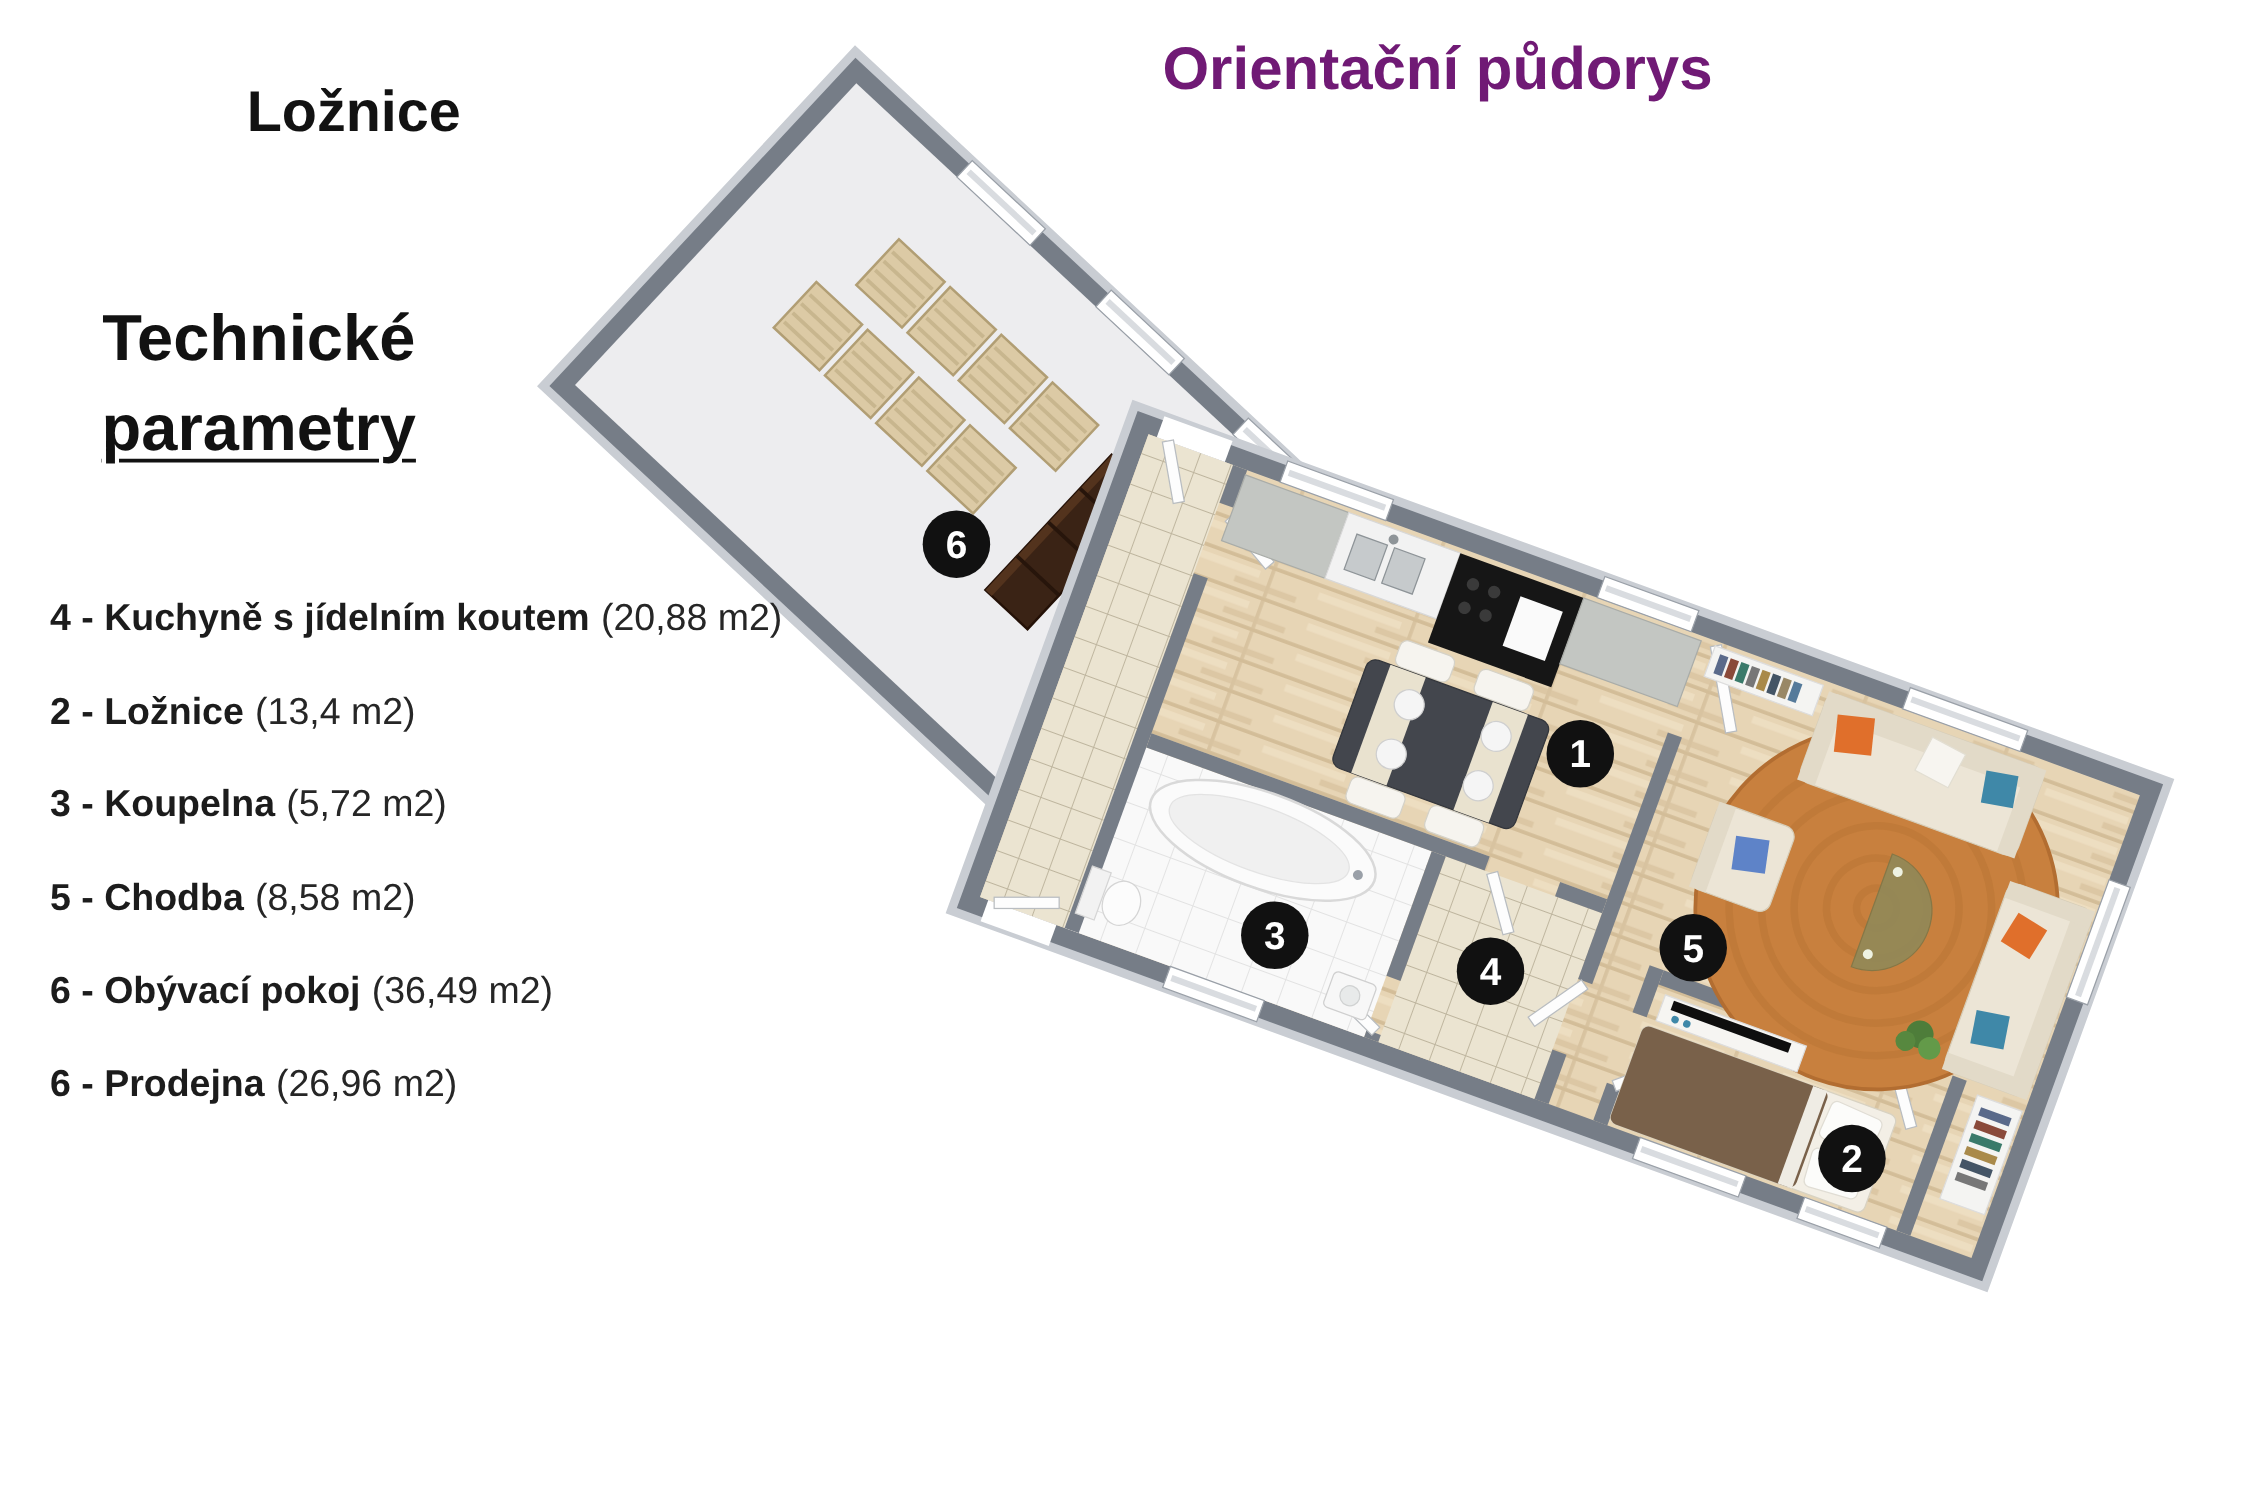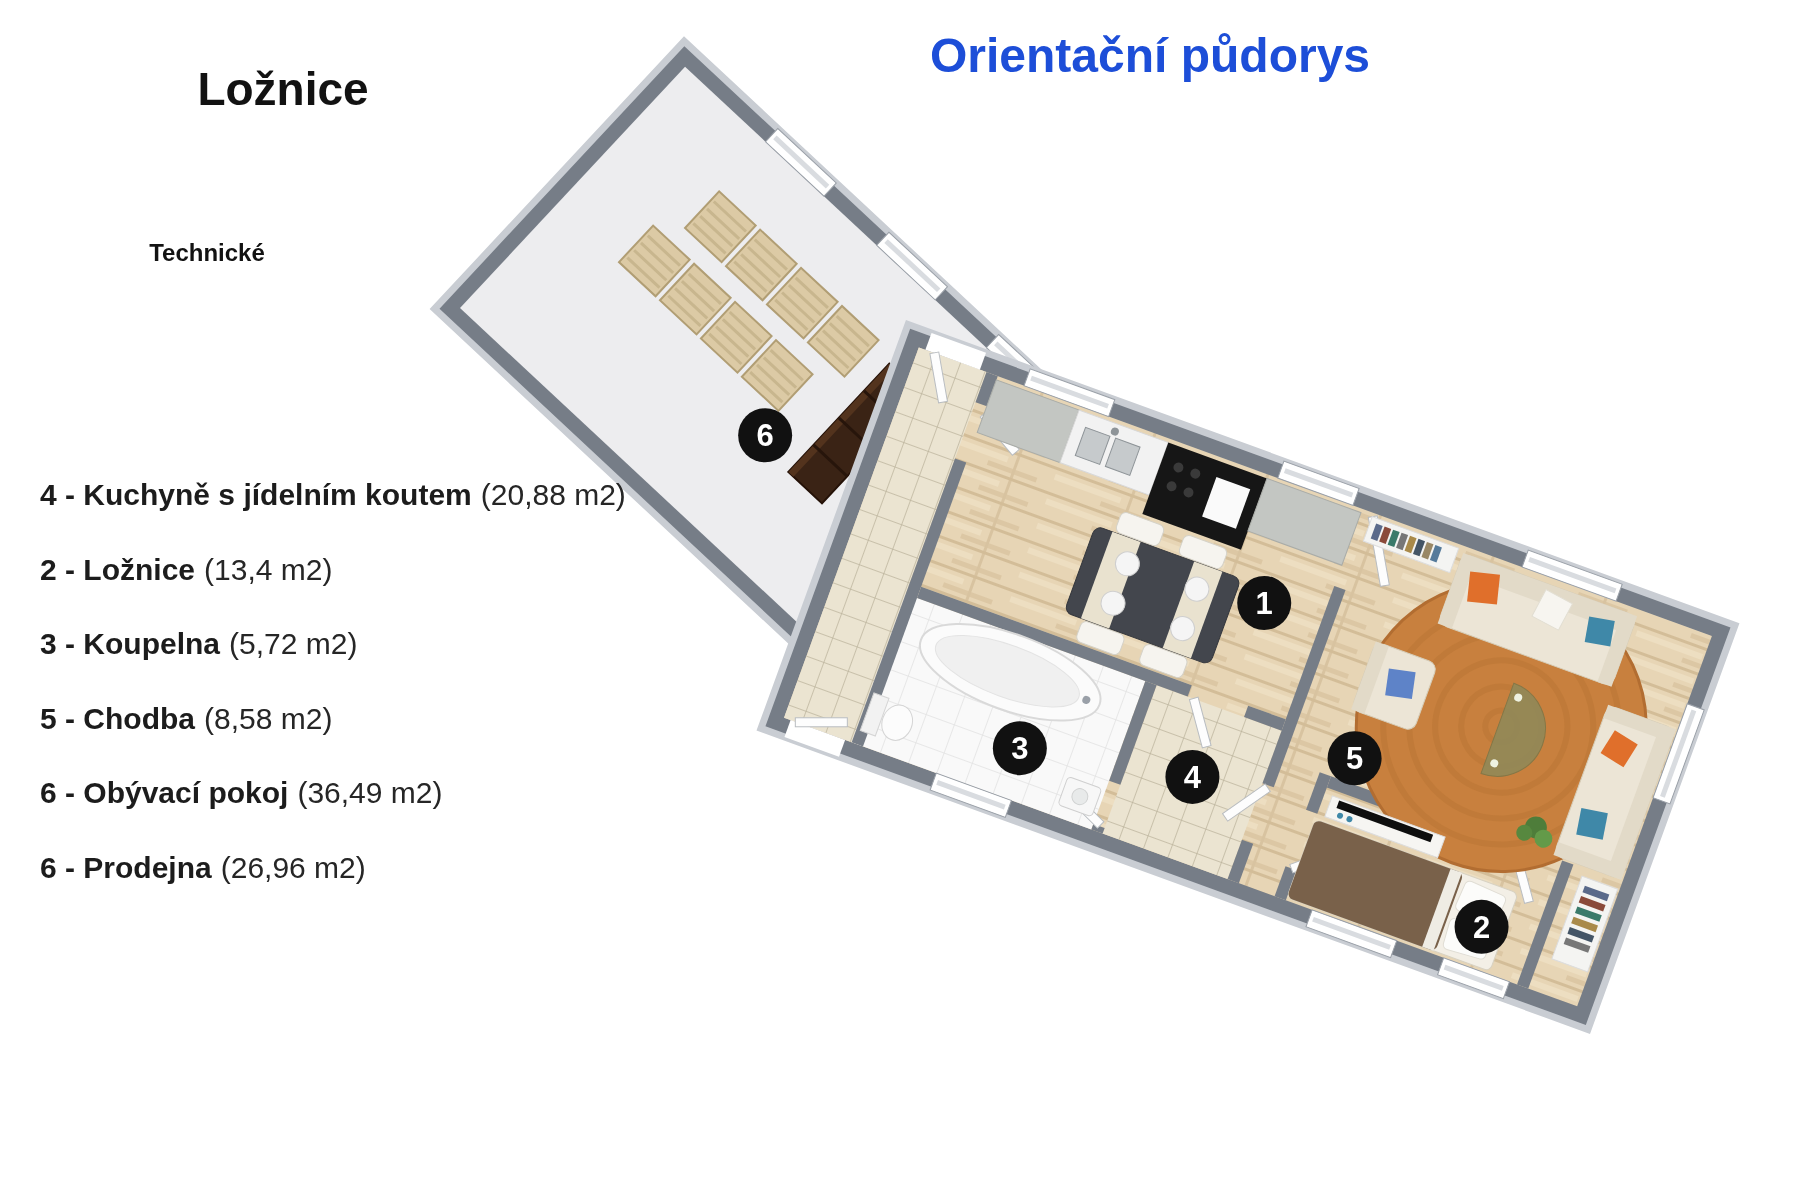--- a/index.html
+++ b/index.html
@@ -2,24 +2,24 @@
 <html><head>
 <meta charset="utf-8">
 <style>
   html,body{margin:0;padding:0;background:#ffffff;}
   body{width:1800px;height:1200px;position:relative;overflow:hidden;
        font-family:"Liberation Sans","DejaVu Sans",sans-serif;color:#161616;}
   .abs{position:absolute;}
   .brand{left:58px;top:60px;width:450px;text-align:center;font-weight:bold;
          font-size:46px;line-height:1.3;color:#121212;}
   .tech{left:52px;top:236px;width:310px;text-align:center;font-weight:bold;
-        font-size:24px;line-height:1.38;color:#121212;}
+        font-size:52px;line-height:1.38;color:#121212;}
   .tech .u{text-decoration:underline;text-underline-offset:7px;text-decoration-thickness:3px;}
   .plan-title{left:830px;top:28px;width:640px;text-align:center;font-weight:bold;
-              font-size:48px;color:#1d4ed8;}
+              font-size:48px;color:#701a75;}
   .legend{left:0;top:0;}
   .lg{position:absolute;left:40px;white-space:nowrap;font-size:30px;color:#1c1c1c;}
   .lg .rn{font-weight:bold;}
   .lg .ra{font-weight:normal;margin-left:9px;color:#262626;}
   svg{position:absolute;left:0;top:0;}
   .badge-txt{font-family:"Liberation Sans",sans-serif;font-weight:bold;font-size:31px;fill:#ffffff;}
 </style>
 </head>
 <body>
 
@@ -287,20 +287,21 @@
     </g>
   </g>
 </svg>
 
 <div class="abs brand">
   <div>Ložnice</div>
 </div>
 
 <div class="abs tech">
   <div>Technické</div>
+  <div class="u">parametry</div>
 </div>
 
 <div class="abs plan-title">Orientační půdorys</div>
 
 <div class="legend">
   <div class="lg" style="top:478px">
     <span class="rn">4 - Kuchyně s jídelním koutem</span><span class="ra">(20,88 m2)</span>
   </div>
   <div class="lg" style="top:553px">
     <span class="rn">2 - Ložnice</span><span class="ra">(13,4 m2)</span>

